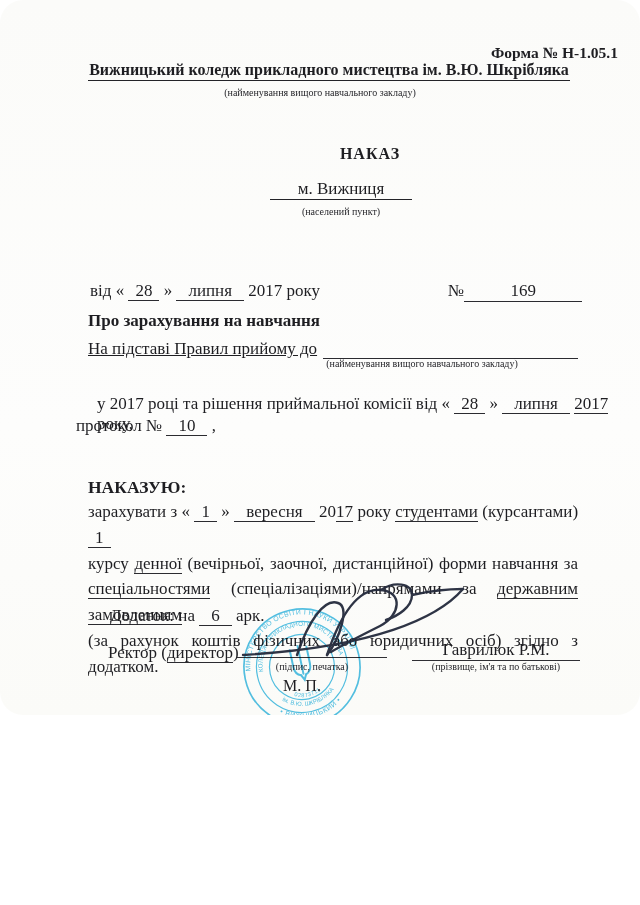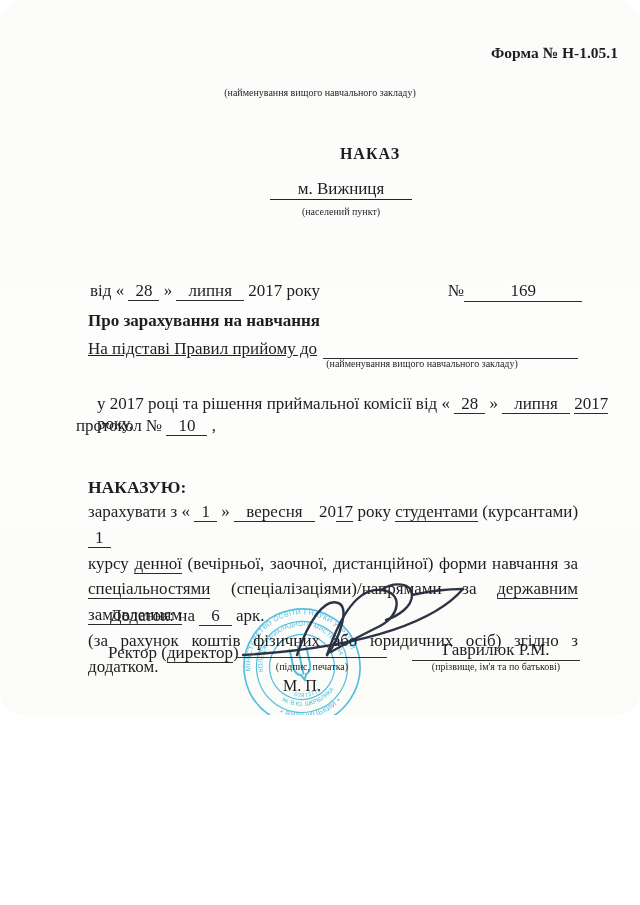--- a/index.html
+++ b/index.html
@@ -51,20 +51,21 @@
   #sig-wrap   { top:575px; left:230px; width:260px; height:100px; }
   svg text { font-family:"Liberation Sans", sans-serif; }
 </style>
 </head>
 <body>
 
 <div class="page">
 
   <div class="abs b" id="form-code">Форма № Н-1.05.1</div>
 
+  <div class="abs b ctr" id="inst-line">Вижницький коледж прикладного мистецтва ім. В.Ю. Шкрібляка</div>
   <div class="abs cap ctr" id="inst-cap">(найменування вищого навчального закладу)</div>
 
   <div class="abs b ctr" id="doc-title">НАКАЗ</div>
 
   <div class="abs ctr" id="place">м. Вижниця</div>
   <div class="abs cap ctr" id="place-cap">(населений пункт)</div>
 
   <div class="abs" id="date-row">
     <span>від «</span>
     <span class="uf">28</span>

